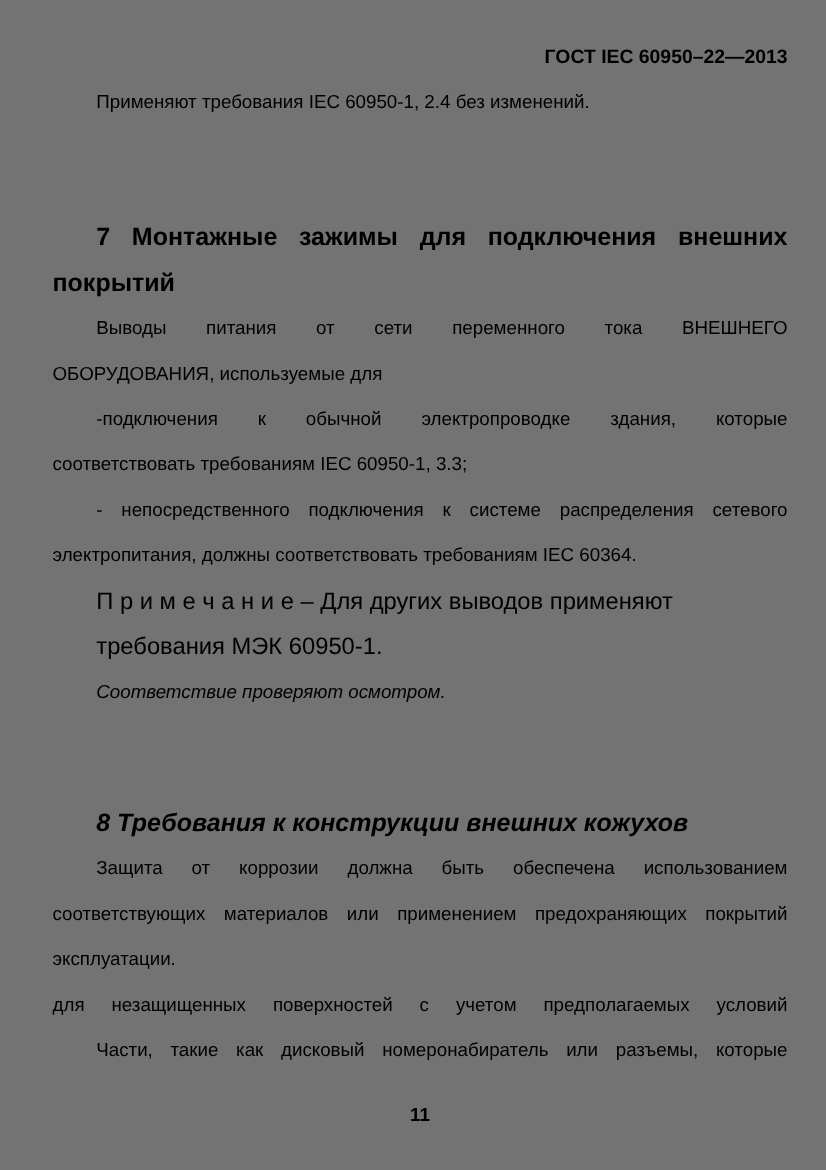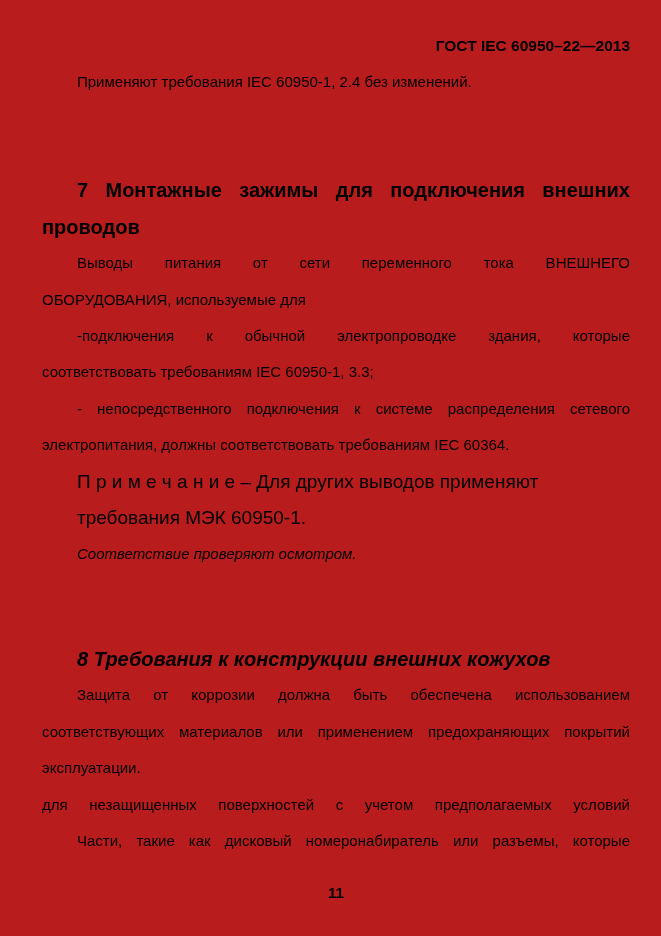--- a/index.html
+++ b/index.html
@@ -1,21 +1,21 @@
 <!DOCTYPE html>
 <html><head>
 <meta charset="utf-8">
 <style>
   html, body { margin: 0; padding: 0; background: #ffffff; }
   .page {
     position: relative;
     width: 661px;
     height: 936px;
     box-sizing: border-box;
-    background: #b91c1c;
+    background: #737373;
     color: #000000;
     font-family: "Liberation Sans", sans-serif;
     font-size: 15px;
     padding: 36px 31px 0 42px;
     overflow: hidden;
   }
   .hdr {
     text-align: right;
     font-weight: bold;
     font-size: 15.5px;
@@ -42,21 +42,21 @@
 <body>
 
 <div class="page">
 
   <div class="hdr">ГОСТ IEC 60950–22—2013</div>
 
   <div class="ln intro indent">Применяют требования IEC 60950-1, 2.4 без изменений.</div>
 
   <div class="h7">
     <div class="ln h j indent">7 Монтажные зажимы для подключения внешних</div>
-    <div class="ln h">проводов</div>
+    <div class="ln h">покрытий</div>
   </div>
 
   <div>
     <div class="ln j indent">Выводы питания от сети переменного тока ВНЕШНЕГО</div>
     <div class="ln">ОБОРУДОВАНИЯ, используемые для</div>
   </div>
 
   <div>
     <div class="ln j indent">-подключения к обычной электропроводке здания, которые</div>
     <div class="ln">соответствовать требованиям IEC 60950-1, 3.3;</div>

